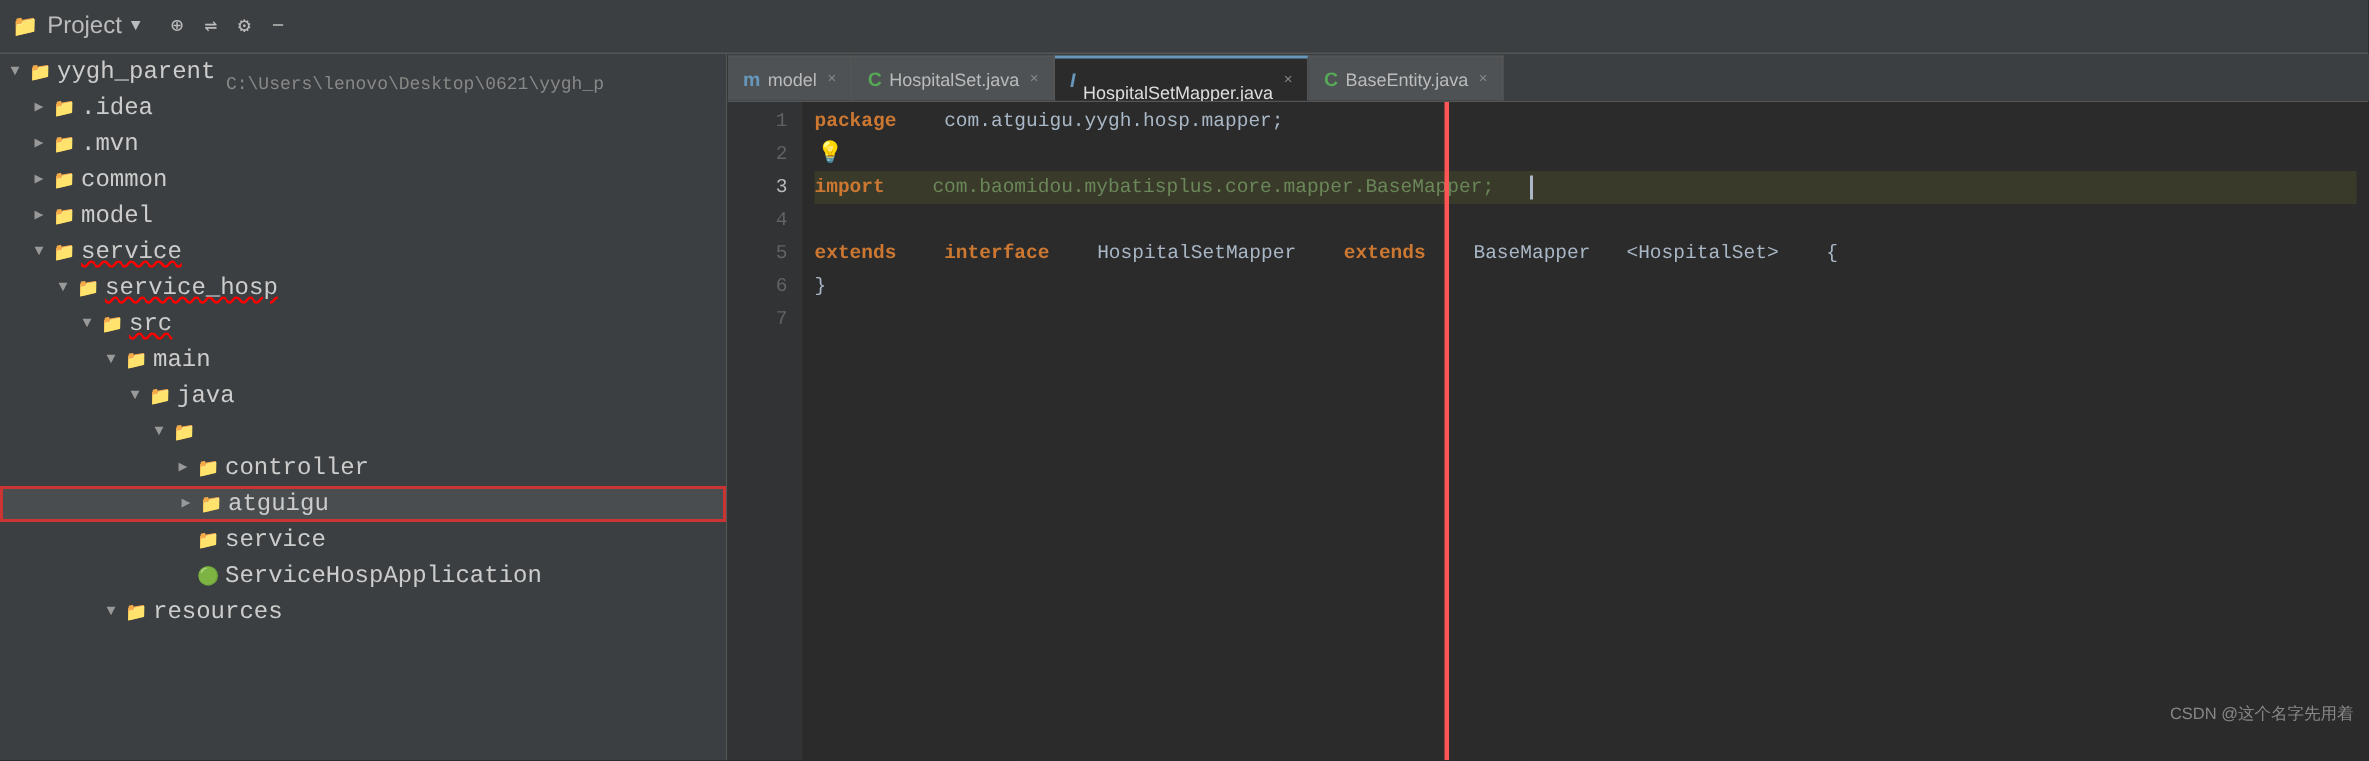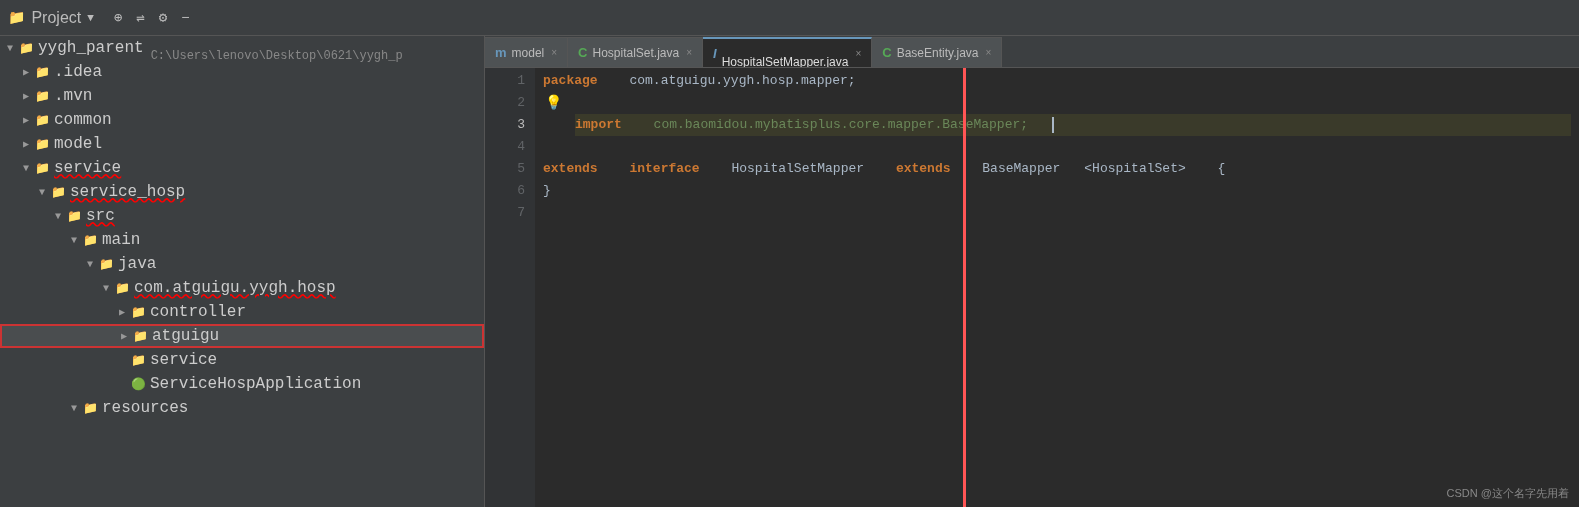--- a/index.html
+++ b/index.html
@@ -195,21 +195,20 @@
     }
     .code-line {
       height: 22px;
       display: flex;
       align-items: center;
       white-space: pre;
       gap: 24px;
     }
     .code-line.line3 {
       background: #3a3a2a;
-      margin-left: 32px;
     }
 
     
     .kw { color: #cc7832; font-weight: bold; }
     .iface { color: #a9b7c6; }
     .cls { color: #a9b7c6; }
     .pkg { color: #a9b7c6; }
     .generic { color: #a9b7c6; }
     .brace { color: #a9b7c6; }
     .import-kw { color: #cc7832; font-weight: bold; }
@@ -242,21 +241,21 @@
       left: 478px;
       top: 0;
       bottom: 0;
       width: 3px;
       background: #ff5555;
     }
 
     
     .watermark {
       position: fixed;
-      bottom: 6px;
+      bottom: 24px;
       right: 10px;
       font-size: 11px;
       color: #888;
       font-family: 'Segoe UI', Arial, sans-serif;
     }
 
     
     ::-webkit-scrollbar { width: 8px; height: 8px; }
     ::-webkit-scrollbar-track { background: #3c3f41; }
     ::-webkit-scrollbar-thumb { background: #555; border-radius: 4px; }
@@ -339,21 +338,20 @@
 
     <div class="tree-item indent-5">
       <span class="tree-arrow">▼</span>
       <span class="folder-icon folder-yellow">📁</span>
       <span class="item-label">java</span>
     </div>
 
     <div class="tree-item indent-6">
       <span class="tree-arrow">▼</span>
       <span class="folder-icon folder-gray">📁</span>
-      <span class="item-label-red-underline">com.atguigu.yygh.hosp</span>
     </div>
 
     <div class="tree-item indent-7">
       <span class="tree-arrow">▶</span>
       <span class="folder-icon folder-gray">📁</span>
       <span class="item-label">controller</span>
     </div>
 
     <div class="tree-item indent-7" style="border: 2px solid #cc3333; background: #4a4d4f;">
       <span class="tree-arrow">▶</span>

